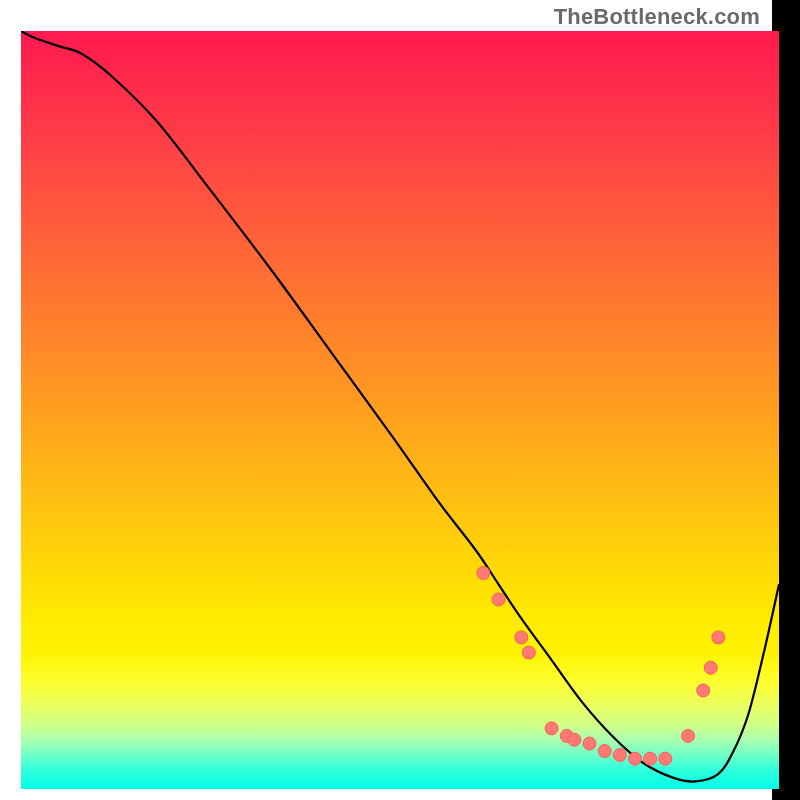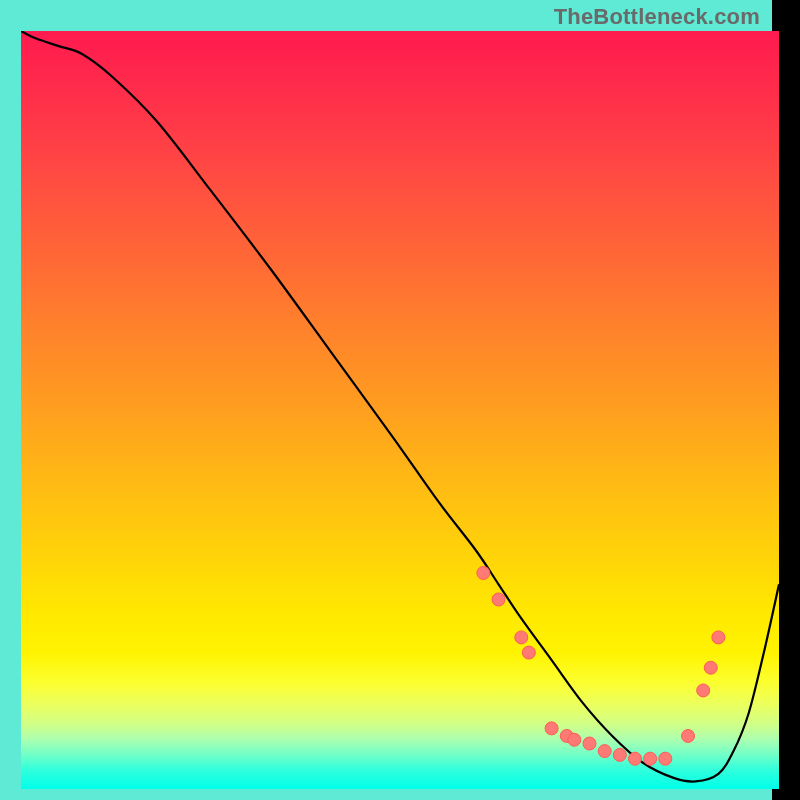--- a/index.html
+++ b/index.html
@@ -8,21 +8,21 @@
     width: 800px;
     height: 800px;
     background: #000;
     font-family: Arial, Helvetica, sans-serif;
     overflow: hidden;
   }
   .outer {
     position: relative;
     width: 772px;
     height: 800px;
-    background: #5eead4;
+    background: #ffffff;
   }
   .watermark {
     position: absolute;
     top: 4px;
     right: 12px;
     color: #6a6a6a;
     font-size: 22px;
     font-weight: 600;
     letter-spacing: 0.2px;
     pointer-events: none;

